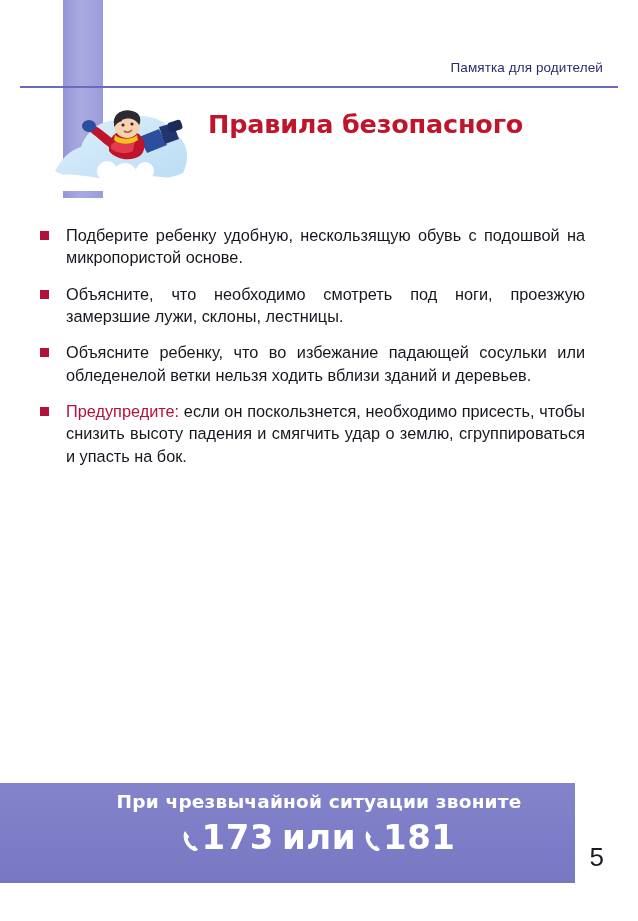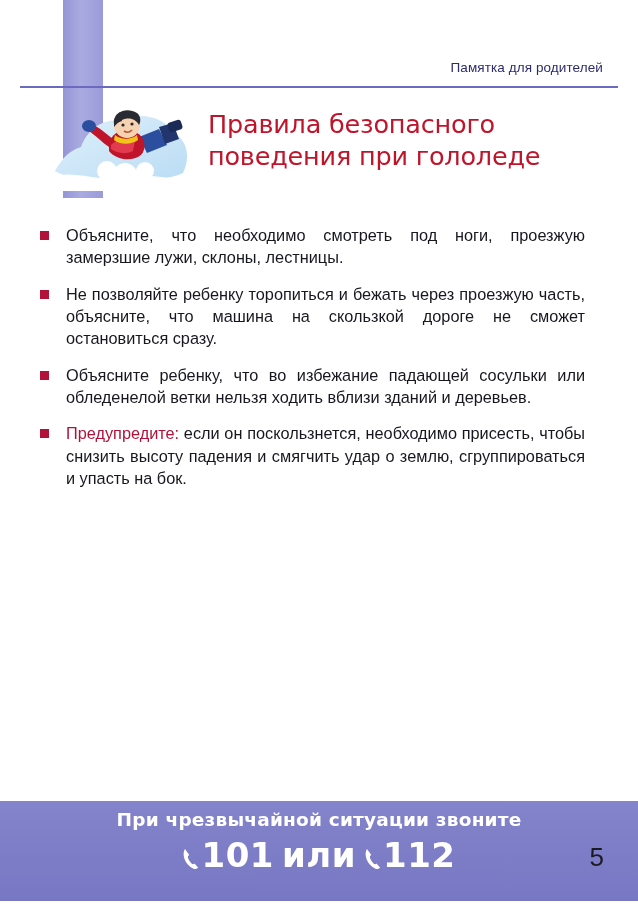--- a/index.html
+++ b/index.html
@@ -55,21 +55,21 @@
 
   
   .title-block {
     position: absolute;
     left: 208px;
     top: 108px;
     width: 400px;
   }
   .title-line {
     font-family: "DejaVu Sans", sans-serif;
-    font-weight: normal;
+    font-weight: bold;
     font-size: 25.5px;
     color: #c0142a;
     line-height: 1.26;
     letter-spacing: -0.2px;
   }
 
   
   .illo {
     position: absolute;
     left: 47px;
@@ -108,22 +108,22 @@
     text-justify: inter-word;
   }
   .emph {
     color: #b2123a;
   }
 
   
   .footer-band {
     position: absolute;
     left: 0;
-    bottom: 20px;
-    width: 638px;
+    bottom: 38px;
+    width: 575px;
     height: 100px;
     background: #7b7bc6;
   }
   .footer-band .fb-inner {
     position: absolute;
     left: 0; top: 0; right: 0; bottom: 0;
     background: linear-gradient(to bottom, #8484cc 0%, #7777c3 100%);
   }
   .footer-text {
     position: absolute;
@@ -214,35 +214,34 @@
       </g>
 
       <circle cx="60" cy="72" r="10" fill="#ffffff"></circle>
       <circle cx="78" cy="76" r="12" fill="#ffffff"></circle>
       <circle cx="98" cy="72" r="9" fill="#ffffff"></circle>
     </svg>
   </div>
 
   <div class="title-block">
     <div class="title-line">Правила безопасного</div>
-    <div class="title-line">поведения при гололеде</div>
   </div>
 
   <div class="list">
 
+    <div class="item">
+      <span class="marker"></span>
+      <span class="item-text">Подберите ребенку удобную, нескользящую обувь с подошвой на микропористой основе.</span>
+    </div>
 
     <div class="item">
       <span class="marker"></span>
       <span class="item-text">Объясните, что необходимо смотреть под ноги, проезжую замерзшие лужи, склоны, лестницы.</span>
     </div>
 
-    <div class="item">
-      <span class="marker"></span>
-      <span class="item-text">Не позволяйте ребенку торопиться и бежать через проезжую часть, объясните, что машина на скользкой дороге не сможет остановиться сразу.</span>
-    </div>
 
 
     <div class="item">
       <span class="marker"></span>
       <span class="item-text">Объясните ребенку, что во избежание падающей сосульки или обледенелой ветки нельзя ходить вблизи зданий и деревьев.</span>
     </div>
 
     <div class="item">
       <span class="marker"></span>
       <span class="item-text"><span class="emph">Предупредите:</span><span> если он поскользнется, необходимо присесть, чтобы снизить высоту падения и смягчить удар о землю, сгруппироваться и упасть на бок.</span></span>
@@ -251,23 +250,23 @@
   </div>
 
   <div class="footer-band">
     <div class="fb-inner"></div>
     <div class="footer-text">При чрезвычайной ситуации звоните</div>
     <div class="footer-numbers">
       <span class="phone-icon">
         <svg width="18" height="22" viewBox="0 0 18 22" xmlns="http://www.w3.org/2000/svg">
           <path d="M3,1 C1.5,3 1,7 2.5,11 C4,15 7,18.5 11,20.5 C13,21.5 15,21 16,19.5 L12.5,15.5 C11.5,16.5 10.5,16.3 9.3,15.2 C7.6,13.6 6.2,11.3 5.9,9.6 C5.7,8.3 6.2,7.6 7.3,7 L3,1 Z" fill="#ffffff"></path>
         </svg>
-      </span><span>101</span><span style="padding:0 8px;">или</span><span class="phone-icon">
+      </span><span>173</span><span style="padding:0 8px;">или</span><span class="phone-icon">
         <svg width="18" height="22" viewBox="0 0 18 22" xmlns="http://www.w3.org/2000/svg">
           <path d="M3,1 C1.5,3 1,7 2.5,11 C4,15 7,18.5 11,20.5 C13,21.5 15,21 16,19.5 L12.5,15.5 C11.5,16.5 10.5,16.3 9.3,15.2 C7.6,13.6 6.2,11.3 5.9,9.6 C5.7,8.3 6.2,7.6 7.3,7 L3,1 Z" fill="#ffffff"></path>
         </svg>
-      </span><span>112</span>
+      </span><span>181</span>
     </div>
   </div>
 
   <div class="page-number">5</div>
 
 </div>
 
 </body></html>

